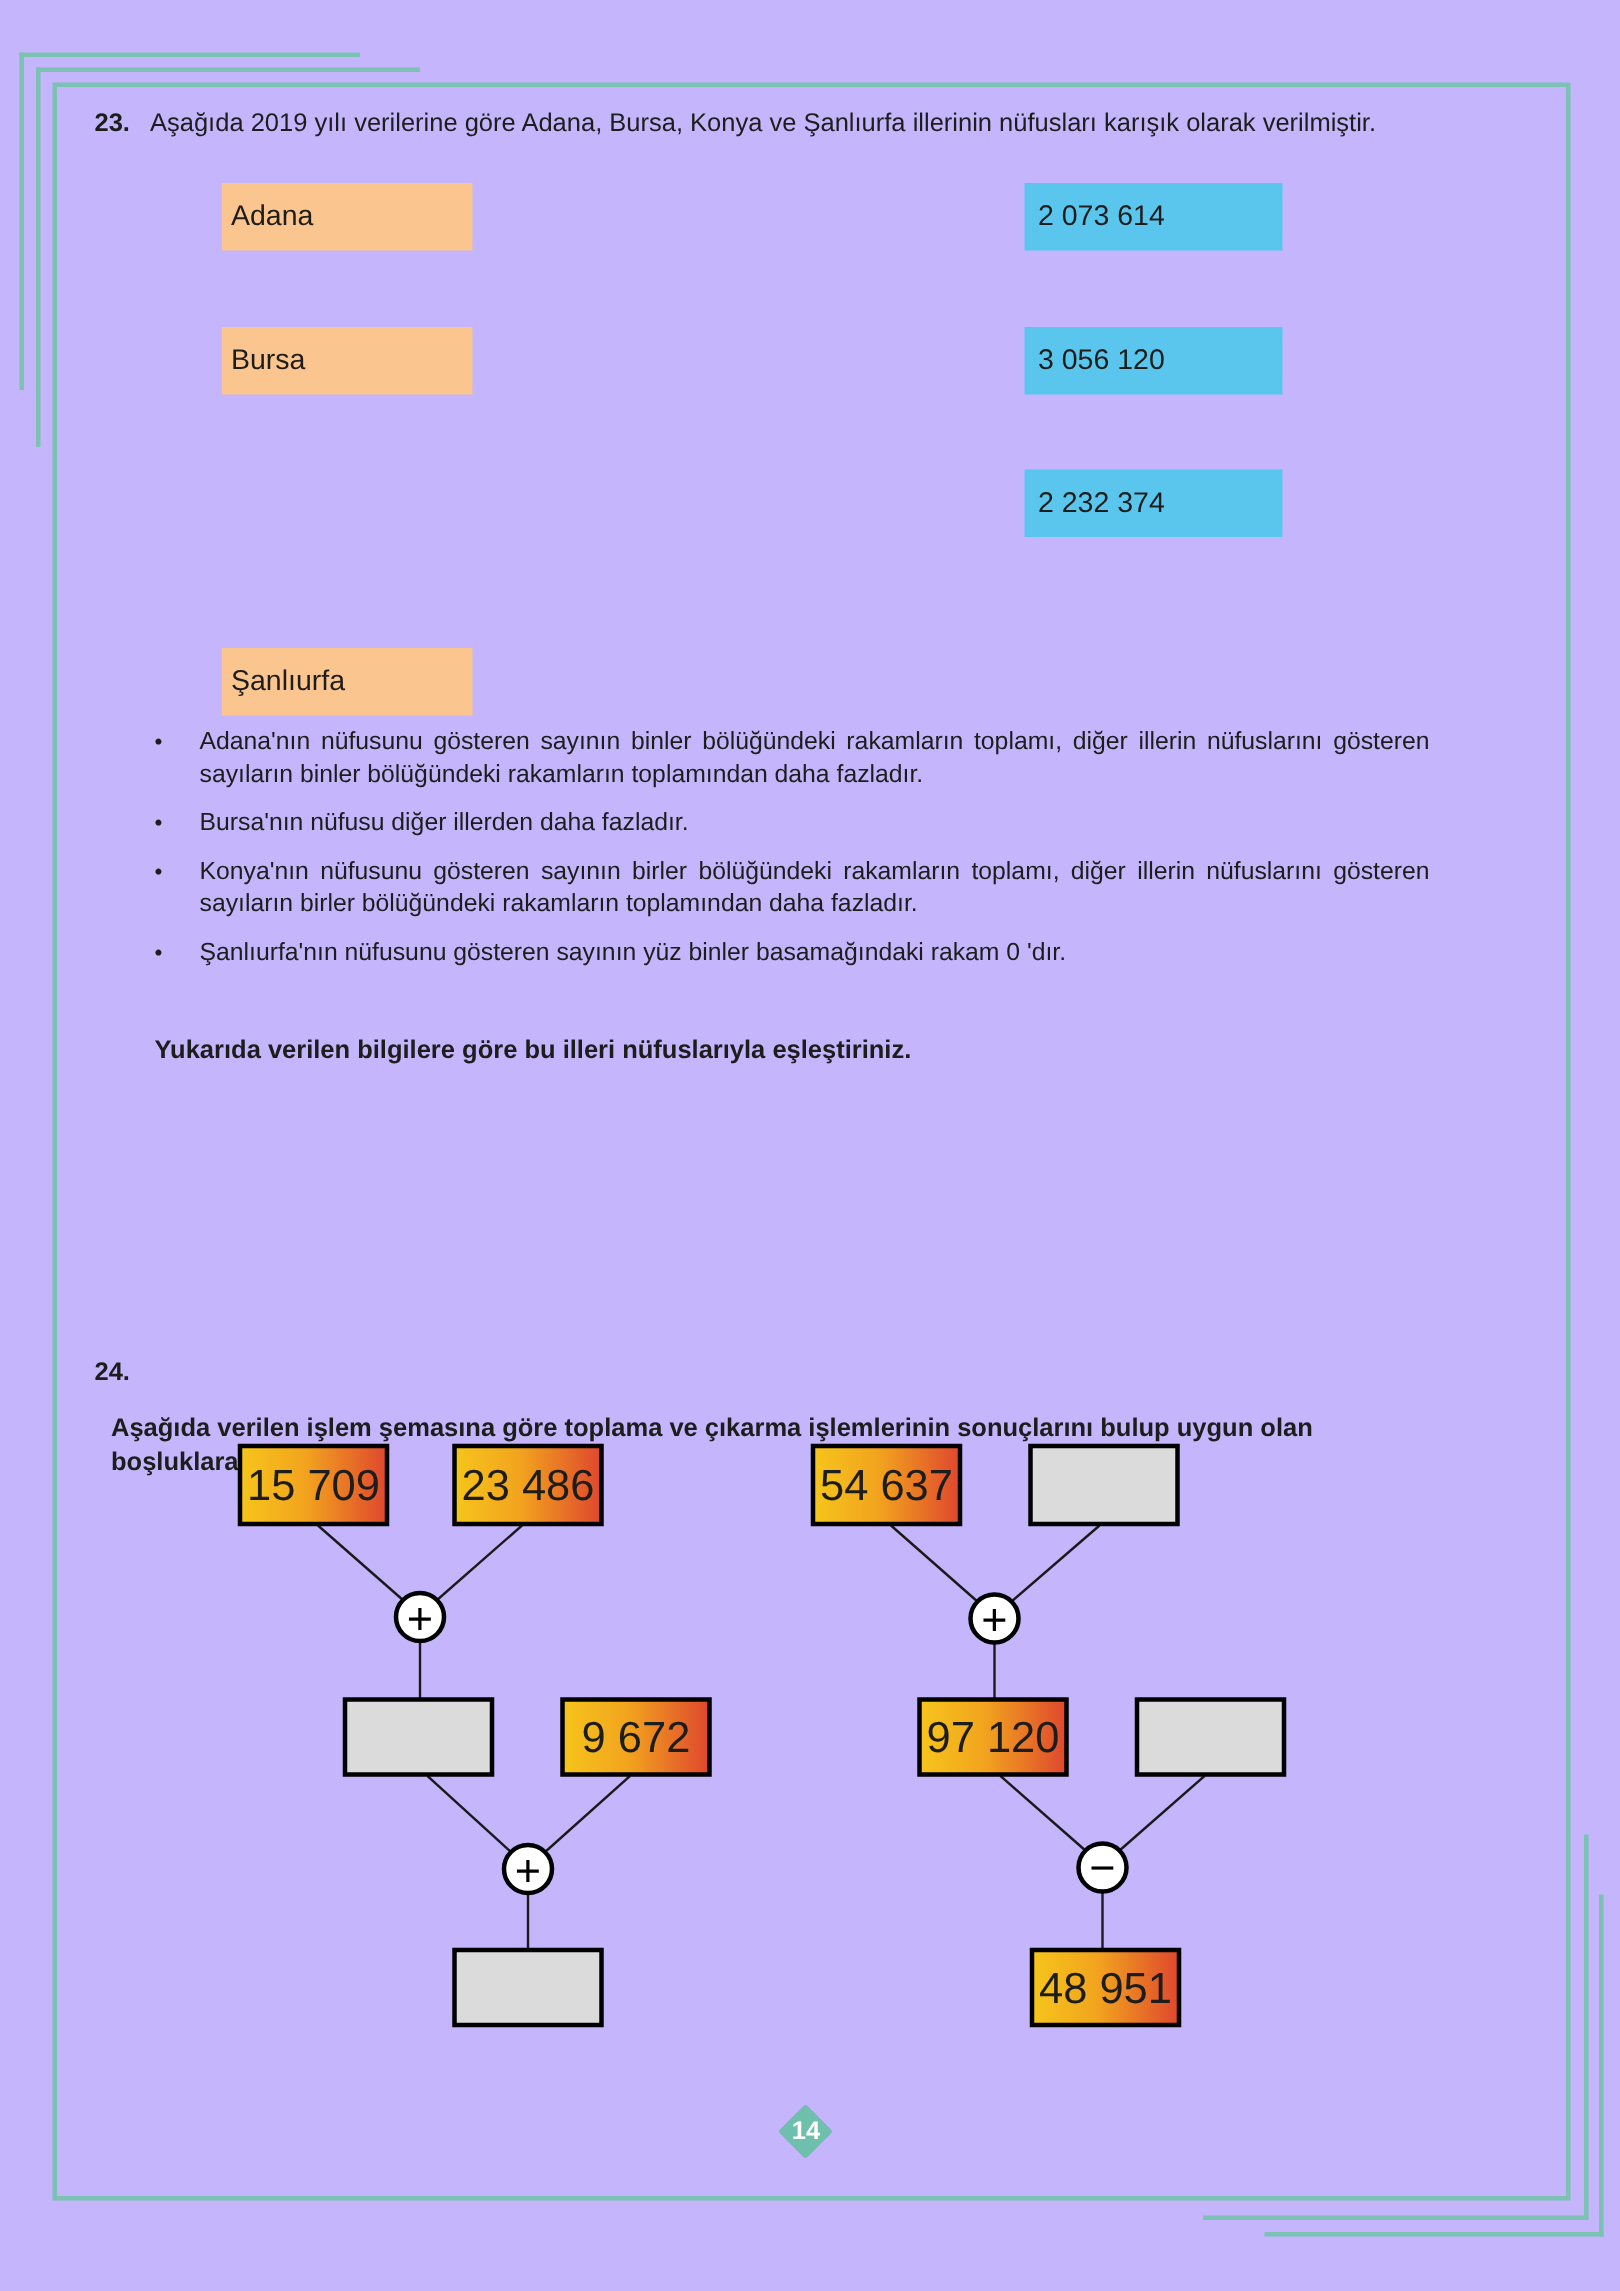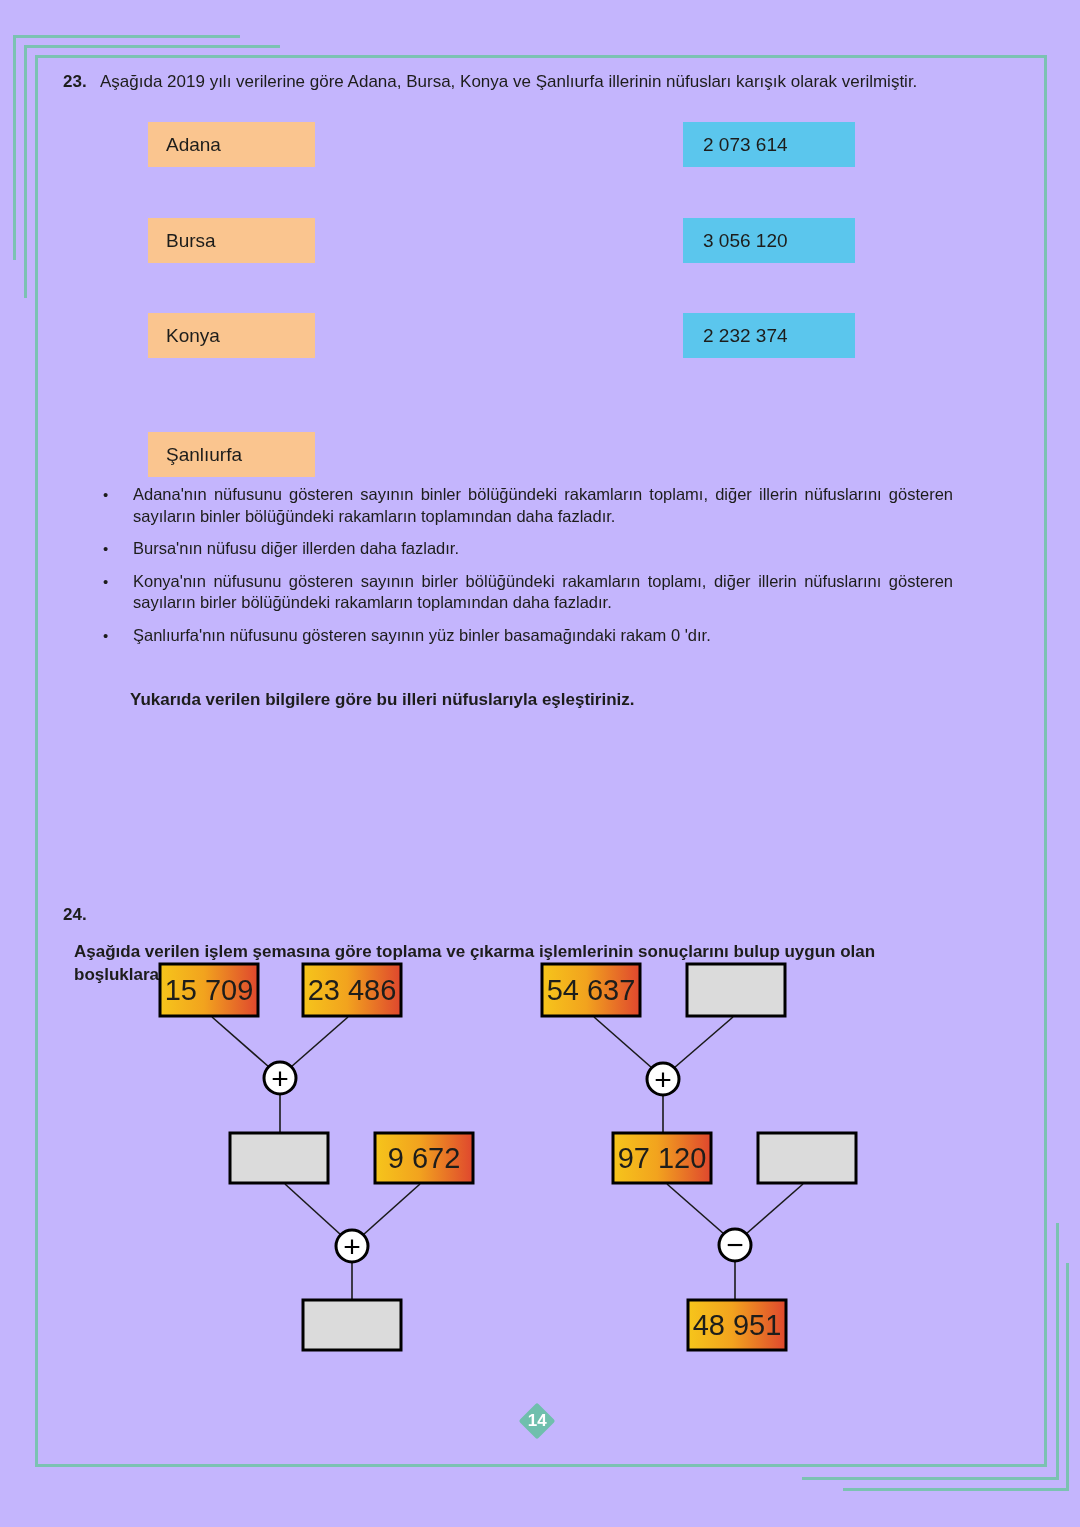--- a/index.html
+++ b/index.html
@@ -11,34 +11,34 @@
   .frame-main {
     position:absolute; left:35px; top:55px; width:1012px; height:1412px;
     border:3px solid #7BC2B2; box-sizing:border-box;
   }
   .q-row { position:absolute; display:flex; font-size:17px; line-height:23px; }
   .q-num { font-weight:bold; flex:0 0 37px; }
   .q-text { }
   .q-text.bold { font-weight:bold;margin-left:11px; }
   .city-box {
     position:absolute; left:148px; width:167px; height:45px; background:#FAC58F;
-    display:flex; align-items:center; padding-left:18px; box-sizing:border-box;
+    display:flex; align-items:center; padding-left:6px; box-sizing:border-box;
     font-size:19px;
   }
   .pop-box {
     position:absolute; left:683px; width:172px; height:45px; background:#5BC6ED;
-    display:flex; align-items:center; padding-left:20px; box-sizing:border-box;
+    display:flex; align-items:center; padding-left:9px; box-sizing:border-box;
     font-size:19px;
   }
   .bullets { position:absolute; left:103px; top:484px; width:850px;
     font-size:16.5px; line-height:21.5px; }
   .bullet-item { display:flex; margin-bottom:11px; }
   .bullet-marker { flex:0 0 30px; font-size:15px; }
   .bullet-text { text-align:justify; flex:1 1 auto; }
-  .instruction { position:absolute; left:103px; top:690px; font-size:17px; font-weight:bold;margin-left:27px; }
+  .instruction { position:absolute; left:103px; top:690px; font-size:17px; font-weight:bold; }
   .scheme-svg { position:absolute; left:0; top:0; }
   .scheme-num { font-family:"Liberation Sans", sans-serif; font-size:29px; fill:#1d1d1b; }
   .op-sign { font-family:"Liberation Sans", sans-serif; font-size:30px; fill:#000; }
   .page-badge {
     position:absolute; left:524px; top:1408px; width:26px; height:26px;
     background:#6FBFAD; transform:rotate(45deg); border-radius:2px;
     display:flex; align-items:center; justify-content:center;
   }
   .page-badge span {
     transform:rotate(-45deg); color:#ffffff; font-size:17px; font-weight:bold;
@@ -64,23 +64,20 @@
   <div class="q-row" style="left:63px; top:70px; width:895px;">
     <span class="q-num">23.</span>
     <span class="q-text">Aşağıda 2019 yılı verilerine göre Adana, Bursa, Konya ve Şanlıurfa illerinin nüfusları karışık olarak verilmiştir.</span>
   </div>
 
   <div class="city-box" style="top:122px;">
       <span>Adana</span>
     </div>
   <div class="city-box" style="top:218px;">
       <span>Bursa</span>
-    </div>
-  <div class="city-box" style="top:313px;">
-      <span>Konya</span>
     </div>
   <div class="city-box" style="top:398px;margin-top:34px;">
       <span>Şanlıurfa</span>
     </div>
 
   <div class="pop-box" style="top:122px;">
       <span>2 073 614</span>
     </div>
   <div class="pop-box" style="top:218px;">
       <span>3 056 120</span>

